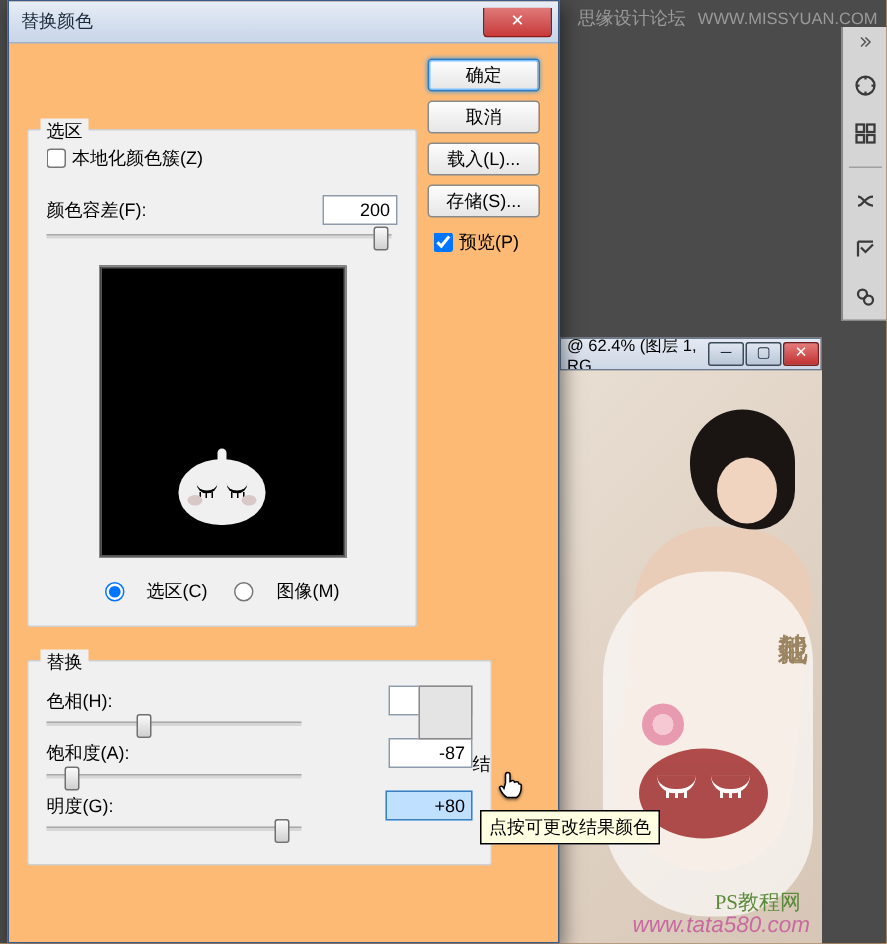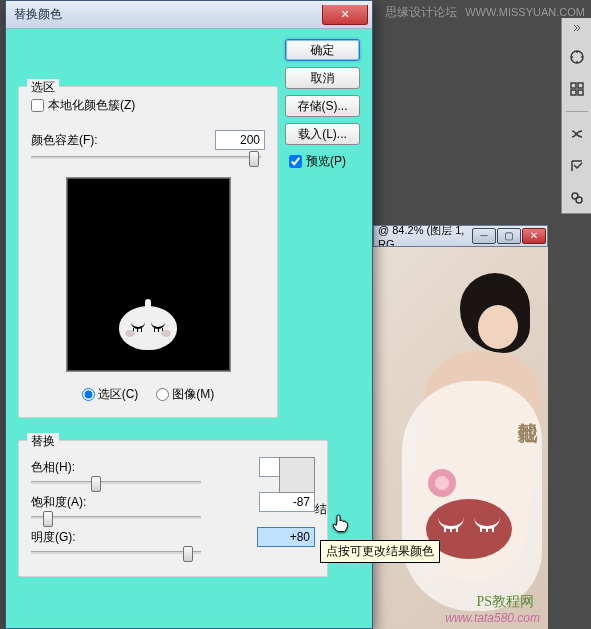--- a/index.html
+++ b/index.html
@@ -1,21 +1,21 @@
 <!DOCTYPE html>
 <html><head>
 <meta charset="utf-8">
 <style>
 * { box-sizing: border-box; margin: 0; padding: 0; font-family: "Microsoft YaHei", "SimSun", sans-serif; }
 body { width: 591px; height: 629px; background: #4b4b4b; position: relative; overflow: hidden; font-size: 12px; }
 
 
 .dialog {
   position: absolute; left: 5px; top: 0; width: 368px; height: 629px;
-  background: #5eead4; border: 1px solid #3a5a8a;
+  background: #fdba74; border: 1px solid #3a5a8a;
   box-shadow: 2px 4px 12px rgba(0,0,0,.5);
 }
 .titlebar {
   height: 28px;
   background: linear-gradient(#e9eef7, #d7e1ef 45%, #c8d6e9);
   border-bottom: 1px solid #9fb2cc;
   display: flex; align-items: center; padding-left: 8px;
   color: #1a2a3a;
 }
 .titlebar .close {
@@ -89,21 +89,21 @@
   width: 58px; height: 44px; background: #f0f0f0; border-radius: 50% 50% 48% 48%;
 }
 .face .cheek { position:absolute; width:10px; height:7px; background:#d8c8c8; border-radius:50%; top:24px;}
 .face .cheek.l{left:6px;} .face .cheek.r{right:6px;}
 .face .eye { position:absolute; top:16px; width:14px; height:7px; border-bottom:2px solid #000; border-radius:0 0 14px 14px;}
 .face .eye.l{left:12px;} .face .eye.r{right:12px;}
 .face .lash{position:absolute;width:1px;height:4px;background:#000;top:22px;}
 .face::before{content:"";position:absolute;top:-7px;left:50%;transform:translateX(-50%);width:6px;height:9px;background:#f0f0f0;border-radius:3px 3px 0 0;}
 
 .radio-row { display:flex; gap:18px; justify-content:center; margin-top:14px; align-items:center;}
-.radio-row label{display:flex;gap:3px;}
+.radio-row label{display:flex;gap:15px;}
 
 
 .replace-box { width: 310px; margin-top: 22px; }
 .rep-row { display:flex; align-items:center; margin-top:6px; }
 .rep-row:first-of-type{margin-top:2px;}
 .rep-row .lbl{ width:70px; }
 .rep-slider { width: 170px; margin-top:4px; margin-bottom:8px; }
 .result-swatch {
   position:absolute; right:12px; top:16px; width:36px; height:36px;
   border:1px solid #8a8a8a; background:#e4e4e4;
@@ -145,21 +145,21 @@
 .faceskin{position:absolute;top:40px;right:24px;width:40px;height:44px;background:#f0d4c0;border-radius:50%;}
 .bodyskin{position:absolute;top:86px;right:8px;width:118px;height:230px;background:#e9cdb9;border-radius:60px 50px 60px 70px;transform:rotate(6deg);}
 .dress{position:absolute;top:116px;right:0;width:140px;height:230px;background:rgba(255,255,255,.65);border-radius:70px 60px 60px 70px;}
 .belly-face{position:absolute;top:234px;right:30px;width:86px;height:60px;background:#a63a3a;border-radius:50%;opacity:.9;}
 .belly-face .beye{position:absolute;top:18px;width:26px;height:12px;border-bottom:3px solid #fff;border-radius:0 0 26px 26px;}
 .belly-face .beye.l{left:12px;} .belly-face .beye.r{right:12px;}
 .belly-face .blash{position:absolute;top:28px;width:2px;height:5px;background:#fff;}
 .flower{position:absolute;top:204px;right:86px;width:28px;height:28px;background:radial-gradient(circle,#f5c8d4 35%,#e89ab0 36%);border-radius:50%;}
 .wm1{position:absolute;right:6px;top:160px;color:#927a54;font-family:"KaiTi",serif;font-size:20px;writing-mode:vertical-rl;opacity:.9;}
 .wm2{position:absolute;right:14px;bottom:18px;color:#5a8a3a;font-family:"KaiTi",serif;font-size:14px;margin-left:23px;}
-.wm3{position:absolute;right:8px;bottom:4px;color:#c76aa0;font-size:12px;font-style:italic;}
+.wm3{position:absolute;right:8px;bottom:4px;color:#c76aa0;font-size:15px;font-style:italic;}
 
 
 .topwm{position:absolute;right:6px;top:4px;color:#9a9a9a;font-size:11px;display:flex;gap:8px;align-items:baseline;}
 .topwm .cn{font-size:12px;}
 
 
 .rtool{position:absolute;right:0;top:18px;width:30px;background:#d5d5d5;border-left:1px solid #888;border-bottom:1px solid #888;padding:4px 0;display:flex;flex-direction:column;align-items:center;gap:10px;}
 .rtool .it{width:22px;height:22px;display:flex;align-items:center;justify-content:center;color:#3a3a3a;}
 .rtool .it svg{width:16px;height:16px;stroke:#3a3a3a;fill:none;stroke-width:1.5;}
 .rtool .sep{width:22px;height:1px;background:#a0a0a0;margin:1px 0;}
@@ -208,21 +208,21 @@
   <div class="it">
     <svg viewBox="0 0 16 16">
         <circle cx="6" cy="6" r="3"></circle>
         <circle cx="10" cy="10" r="3"></circle>
       </svg>
   </div>
 </div>
 
 <div class="docwin">
   <div class="dtb">
-    <span>@ 84.2% (图层 1, RG...</span>
+    <span>@ 62.4% (图层 1, RG...</span>
     <div class="winbtns">
       <div class="wb">─</div>
       <div class="wb">▢</div>
       <div class="wb cl">✕</div>
     </div>
   </div>
   <div class="photo">
     <div class="figure">
       <div class="bodyskin"></div>
       <div class="dress"></div>
@@ -249,22 +249,22 @@
 <div class="dialog">
   <div class="titlebar">
     <span>替换颜色</span>
     <div class="close">✕</div>
   </div>
   <div class="dlg-body">
 
     <div class="btn-col">
       <div class="btn primary">确定</div>
       <div class="btn">取消</div>
+      <div class="btn">载入(L)...</div>
       <div class="btn">存储(S)...</div>
-      <div class="btn">载入(L)...</div>
       <label class="preview-row">
         <input type="checkbox" checked="" style="">
         <span>预览(P)</span>
       </label>
     </div>
 
     <div class="fieldset selection-box">
       <div class="legend">选区</div>
 
       <label class="local-row">

